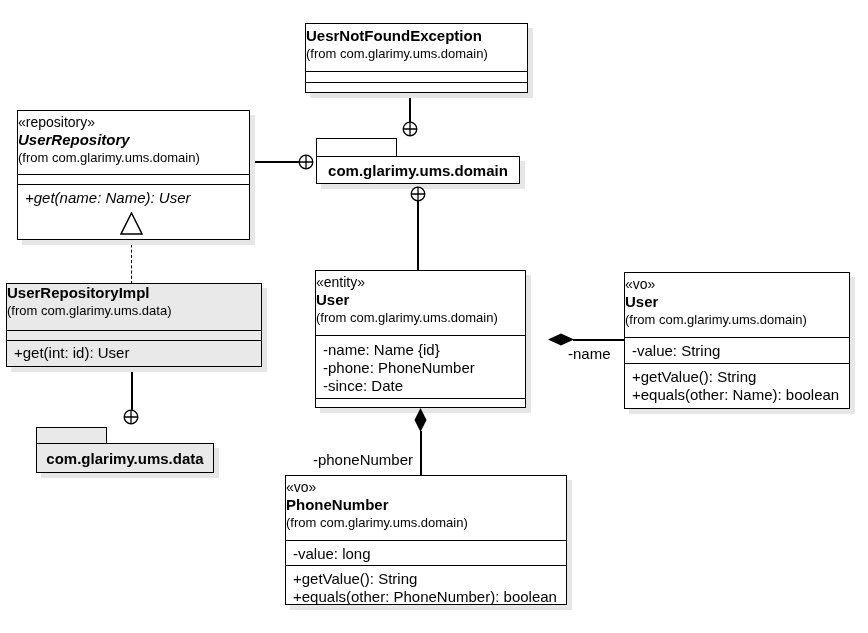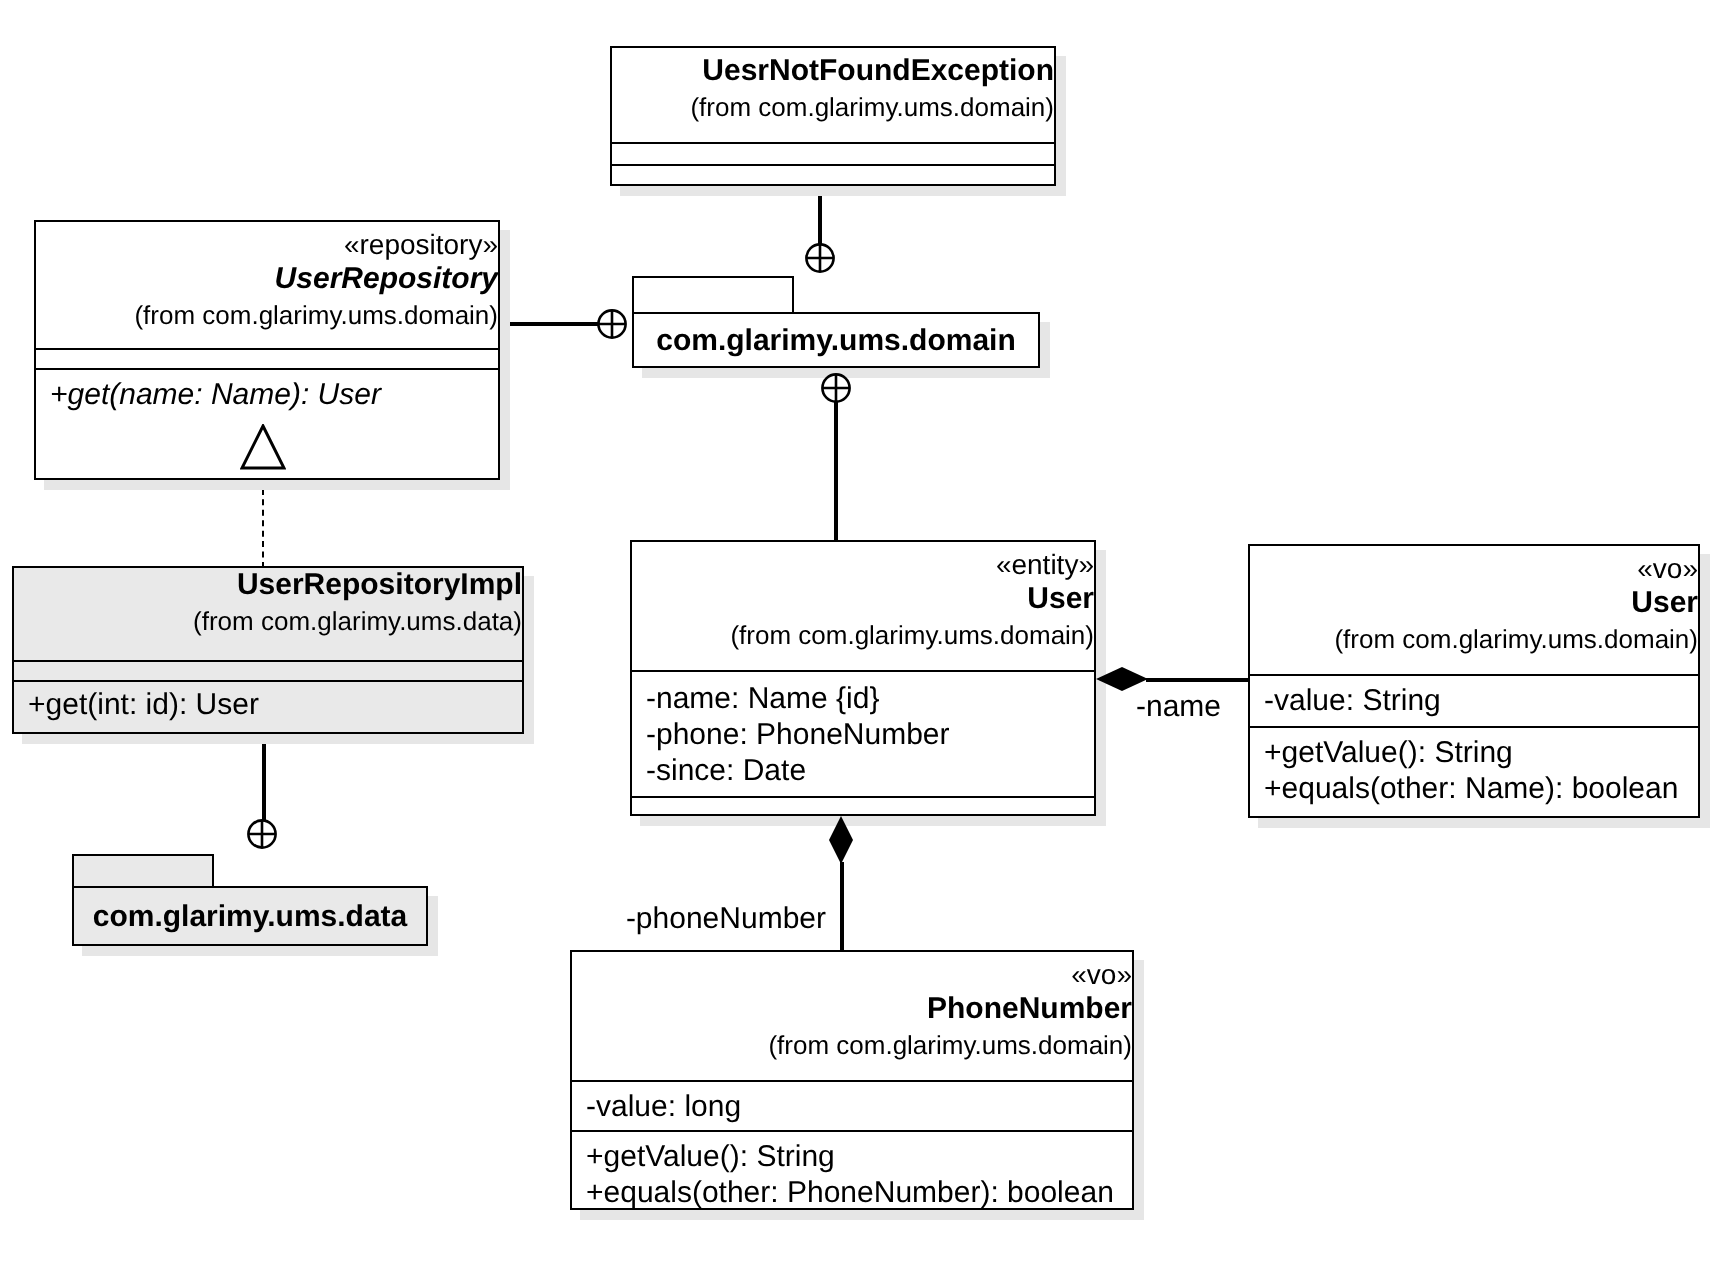--- a/index.html
+++ b/index.html
@@ -11,21 +11,21 @@
   
   .hline{position:absolute;height:1.5px;background:#000;}
   .vline{position:absolute;width:1.5px;background:#000;}
   .vline.dashed{width:0;background:none;border-left:1.6px dashed #000;}
   
   .uml-class{
     position:absolute;box-sizing:border-box;display:flex;flex-direction:column;
     background:#fff;border:1.5px solid #000;box-shadow:5px 5px 0 #e6e6e6;font-size:15px;
   }
   .uml-class.gray{background:#e9e9e9;}
-  .title{flex:0 0 auto;text-align:right;padding-top:3px;overflow:hidden;}
+  .title{flex:0 0 auto;text-align:left;padding-top:3px;overflow:hidden;}
   .stereo{font-size:14px;line-height:17px;}
   .cname{font-weight:bold;line-height:18px;}
   .iface .cname{font-style:italic;}
   .from{font-size:13px;line-height:18px;white-space:nowrap;}
   .comp{border-top:1.3px solid #000;box-sizing:border-box;padding-left:7px;overflow:hidden;}
   .comp.grow{flex:1 1 auto;}
   .member{line-height:18px;white-space:nowrap;}
   .member.italic{font-style:italic;}
   
   .pkg-tab{position:absolute;box-sizing:border-box;border:1.5px solid #000;border-bottom:none;background:#fff;}
@@ -87,21 +87,21 @@
     <div class="title" style="height:46px;padding-top:0">
       <div class="cname">UserRepositoryImpl</div>
       <div class="from">(from com.glarimy.ums.data)</div>
     </div>
     <div class="comp" style="height:10px"></div>
     <div class="comp grow" style="padding-top:3px">
       <div class="member">+get(int: id): User</div>
     </div>
   </div>
 
-  <div class="uml-class" style="left:315px;top:270px;width:233px;height:138px">
+  <div class="uml-class" style="left:315px;top:270px;width:211px;height:138px">
     <div class="title" style="height:61px">
       <div class="stereo">«entity»</div>
       <div class="cname">User</div>
       <div class="from">(from com.glarimy.ums.domain)</div>
     </div>
     <div class="comp" style="height:63px;padding-top:5px">
       <div class="member">-name: Name {id}</div>
       <div class="member">-phone: PhoneNumber</div>
       <div class="member">-since: Date</div>
     </div>

